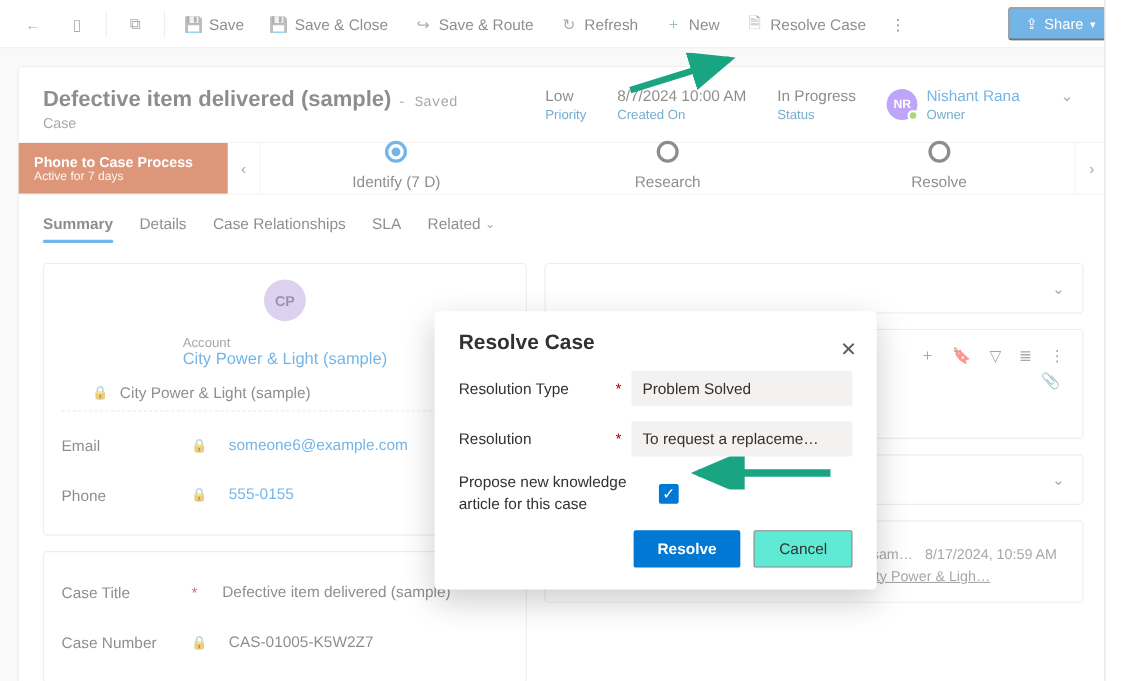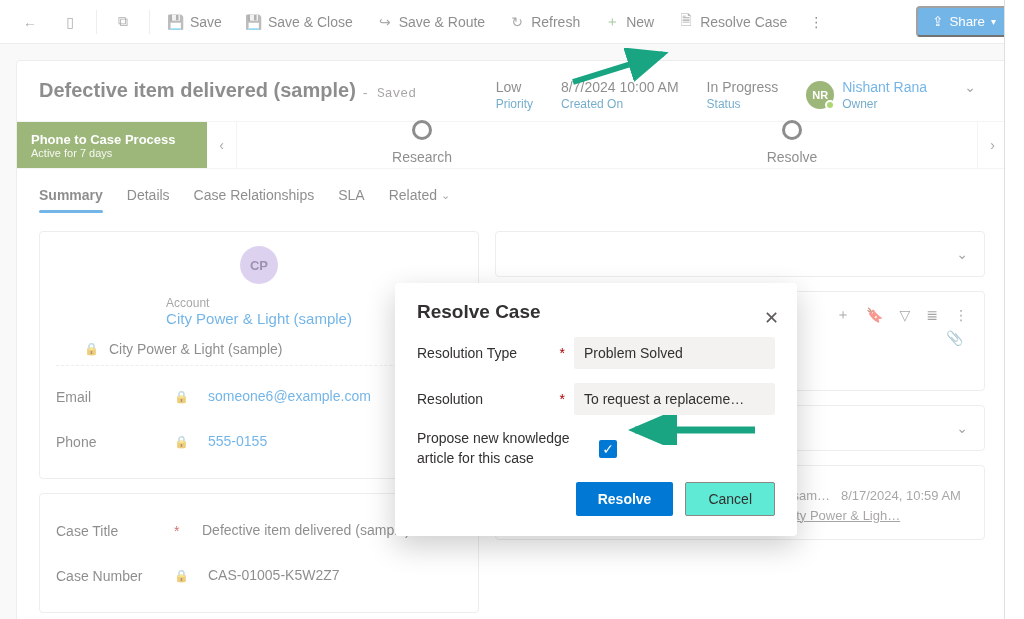--- a/index.html
+++ b/index.html
@@ -17,28 +17,28 @@
 .main-card { margin: 16px 16px 0 16px; background: #fff; border: 1px solid #e1dfdd; border-radius: 4px; }
 .record-header { display: flex; padding: 18px 22px 10px 22px; gap: 28px; align-items: flex-start; }
 .record-title-block { flex: 1; }
 .record-title { font-size: 20px; font-weight: 600; }
 .record-saved { font-size: 13px; font-weight: 400; color: #605e5c; font-family: Liberation Mono, monospace; }
 .record-subtitle { font-size: 13px; color: #605e5c; margin-top: 2px; }
 .hdr-field { display:flex; flex-direction:column; gap:2px; }
 .hdr-val { font-size: 14px; color: #323130; font-weight: 400; }
 .hdr-lbl { font-size: 12px; color: #0369a1; }
 .hdr-owner { display:flex; align-items:center; gap:8px; }
-.hdr-owner .avatar { width: 28px; height: 28px; border-radius: 50%; background: #4d7c0f; display:flex; align-items:center; justify-content:center; color:#fff; font-size:11px; font-weight:600; position:relative;}
+.hdr-owner .avatar { width: 28px; height: 28px; border-radius: 50%; background: #8b5cf6; display:flex; align-items:center; justify-content:center; color:#fff; font-size:11px; font-weight:600; position:relative;}
 .presence { width:10px; height:10px; border-radius:50%; background:#6bb700; border:2px solid #fff; position:absolute; bottom:-1px; right:-1px;}
 .owner-link { color:#0078d4; font-size:14px; }
 .chevron-expand { width:30px; display:flex; align-items:center; justify-content:center; color:#605e5c;}
 
 
 .bpf { display:flex; align-items: stretch; border-top:1px solid #edebe9; border-bottom:1px solid #edebe9; height: 48px; }
-.bpf-left { background:#4d7c0f; color:#fff; padding: 6px 14px; min-width: 190px; display:flex; flex-direction:column; justify-content:center;}
+.bpf-left { background:#c2410c; color:#fff; padding: 6px 14px; min-width: 190px; display:flex; flex-direction:column; justify-content:center;}
 .bpf-left-title { font-size:13px; font-weight:600;}
 .bpf-left-sub { font-size:11px; opacity:.9;}
 .bpf-nav { width:30px; display:flex; align-items:center; justify-content:center; border-right:1px solid #edebe9; color:#605e5c;}
 .bpf-nav.right { border-left:1px solid #edebe9; border-right:none; margin-left:auto;}
 .bpf-stage { flex:1; display:flex; align-items:center; justify-content:center; gap:10px; font-size:14px;}
 .bpf-circle { width:20px; height:20px; border-radius:50%; border:3px solid #323130; display:inline-block; position:relative; top:-9px;}
 .bpf-circle.active { border-color:#0078d4; }
 .bpf-circle.active::after { content:''; position:absolute; width:8px; height:8px; background:#0078d4; border-radius:50%; top:3px; left:3px;}
 .bpf-stage-wrap { display:flex; flex-direction:column; align-items:center; gap:0px; padding-top:4px;}
 .bpf-stage-label { font-size:14px; }
@@ -141,20 +141,21 @@
       <span>⇪</span>
       <span>Share</span>
       <span style="font-size:10px">▾</span>
     </button>
 </div>
 
 <div class="main-card">
   <div class="record-header">
     <div class="record-title-block">
       <div class="record-title"><span>Defective item delivered (sample)</span> <span class="record-saved">- Saved</span></div>
+      <div class="record-subtitle">Case</div>
     </div>
     <div class="hdr-field">
       <div class="hdr-val">Low</div>
       <div class="hdr-lbl">Priority</div>
     </div>
     <div class="hdr-field">
       <div class="hdr-val">8/7/2024 10:00 AM</div>
       <div class="hdr-lbl">Created On</div>
     </div>
     <div class="hdr-field">
@@ -173,20 +174,26 @@
     </div>
     <div class="chevron-expand">⌄</div>
   </div>
 
   <div class="bpf">
     <div class="bpf-left">
       <div class="bpf-left-title">Phone to Case Process</div>
       <div class="bpf-left-sub">Active for 7 days</div>
     </div>
     <div class="bpf-nav">‹</div>
+    <div class="bpf-stage">
+      <div class="bpf-stage-wrap">
+          <span class="bpf-circle active"></span>
+          <span class="bpf-stage-label">Identify  (7 D)</span>
+        </div>
+    </div>
     <div class="bpf-stage">
       <div class="bpf-stage-wrap">
           <span class="bpf-circle"></span>
           <span class="bpf-stage-label">Research</span>
         </div>
     </div>
     <div class="bpf-stage">
       <div class="bpf-stage-wrap">
           <span class="bpf-circle"></span>
           <span class="bpf-stage-label">Resolve</span>

